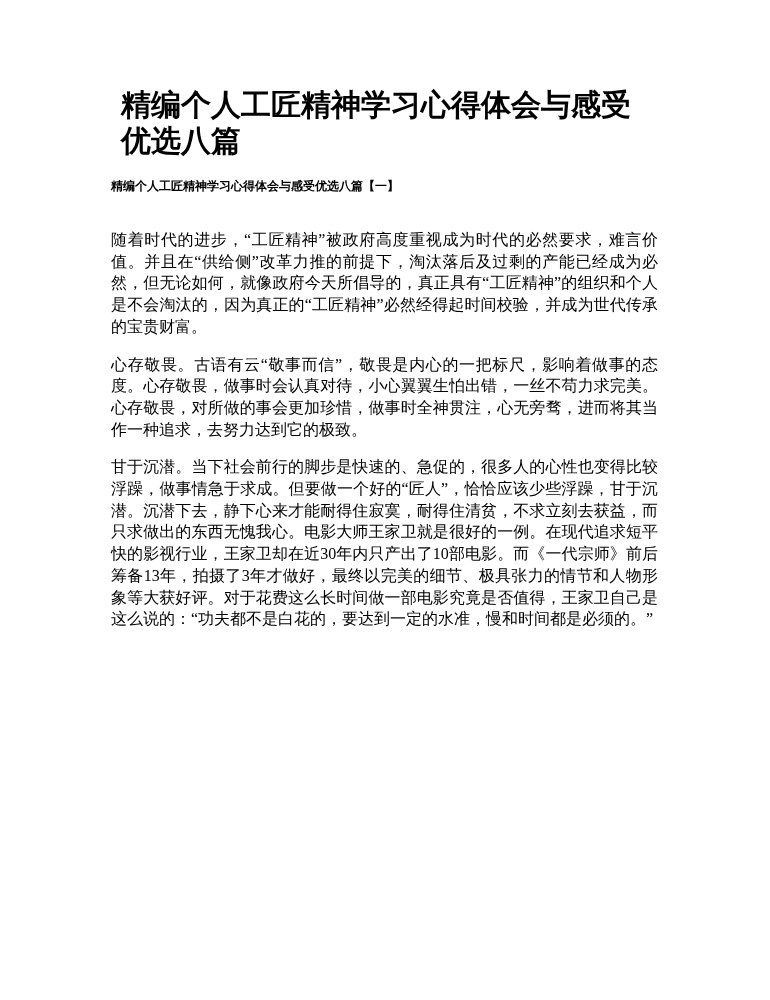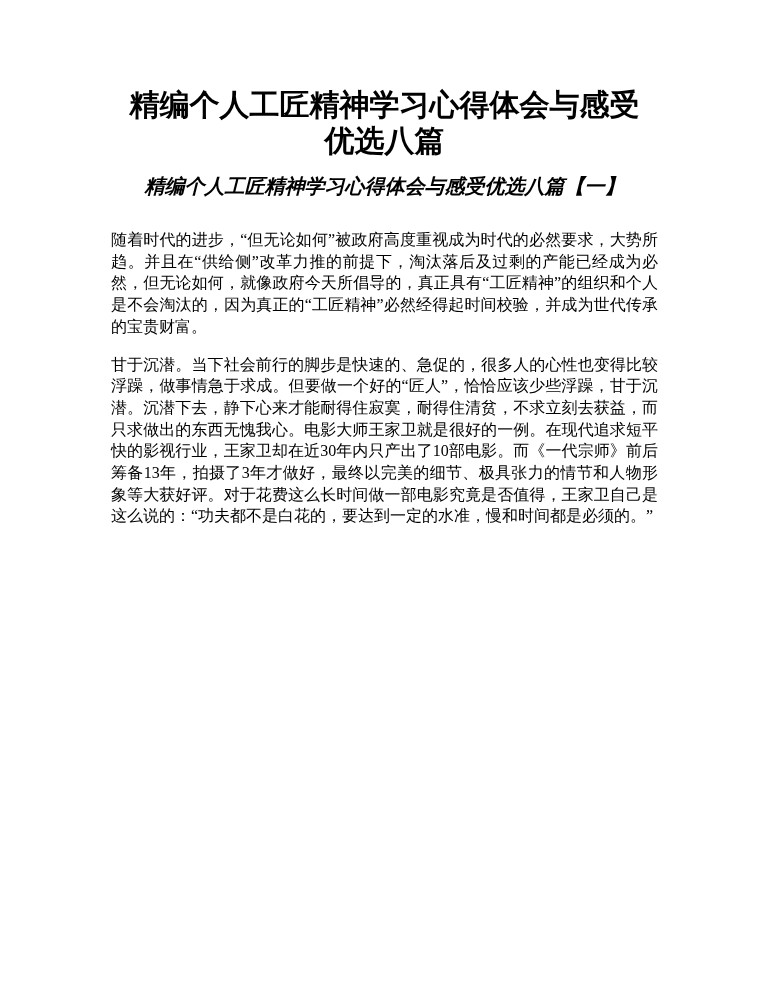--- a/index.html
+++ b/index.html
@@ -15,49 +15,48 @@
     background: #ffffff;
     color: #000000;
     padding: 87px 112px 40px 111px;
     overflow: hidden;
     font-family: "Liberation Serif", "DejaVu Serif", serif;
   }
   .doc-title {
     font-size: 30px;
     line-height: 36px;
     font-weight: bold;
-    text-align: center;
     margin: 0;
     padding: 0 10px;
     letter-spacing: 0;
   }
   .doc-subtitle {
-    font-size: 20px;
+    font-size: 12px;
     line-height: 22px;
     font-weight: bold;
     margin: 16px 0 32px 0;
-    text-align: center;
-    font-style: italic;
+    text-align: left;
   }
   .doc-body p {
     font-size: 16px;
     line-height: 21.7px;
     margin: 0 0 16px 0;
     text-align: justify;
     text-align-last: left;
     word-break: break-all;
   }
 </style>
 </head>
 <body>
 
 <div class="page">
 
   <h1 class="doc-title">精编个人工匠精神学习心得体会与感受优选八篇</h1>
 
   <div class="doc-subtitle">精编个人工匠精神学习心得体会与感受优选八篇【一】</div>
 
   <div class="doc-body">
-    <p>随着时代的进步，“但无论如何”被政府高度重视成为时代的必然要求，大势所趋。并且在“供给侧”改革力推的前提下，淘汰落后及过剩的产能已经成为必然，但无论如何，就像政府今天所倡导的，真正具有“工匠精神”的组织和个人是不会淘汰的，因为真正的“工匠精神”必然经得起时间校验，并成为世代传承的宝贵财富。</p>
+    <p>随着时代的进步，“工匠精神”被政府高度重视成为时代的必然要求，难言价值。并且在“供给侧”改革力推的前提下，淘汰落后及过剩的产能已经成为必然，但无论如何，就像政府今天所倡导的，真正具有“工匠精神”的组织和个人是不会淘汰的，因为真正的“工匠精神”必然经得起时间校验，并成为世代传承的宝贵财富。</p>
+    <p>心存敬畏。古语有云“敬事而信”，敬畏是内心的一把标尺，影响着做事的态度。心存敬畏，做事时会认真对待，小心翼翼生怕出错，一丝不苟力求完美。心存敬畏，对所做的事会更加珍惜，做事时全神贯注，心无旁骛，进而将其当作一种追求，去努力达到它的极致。</p>
     <p>甘于沉潜。当下社会前行的脚步是快速的、急促的，很多人的心性也变得比较浮躁，做事情急于求成。但要做一个好的“匠人”，恰恰应该少些浮躁，甘于沉潜。沉潜下去，静下心来才能耐得住寂寞，耐得住清贫，不求立刻去获益，而只求做出的东西无愧我心。电影大师王家卫就是很好的一例。在现代追求短平快的影视行业，王家卫却在近30年内只产出了10部电影。而《一代宗师》前后筹备13年，拍摄了3年才做好，最终以完美的细节、极具张力的情节和人物形象等大获好评。对于花费这么长时间做一部电影究竟是否值得，王家卫自己是这么说的：“功夫都不是白花的，要达到一定的水准，慢和时间都是必须的。”</p>
   </div>
 
 </div>
 
 </body></html>

